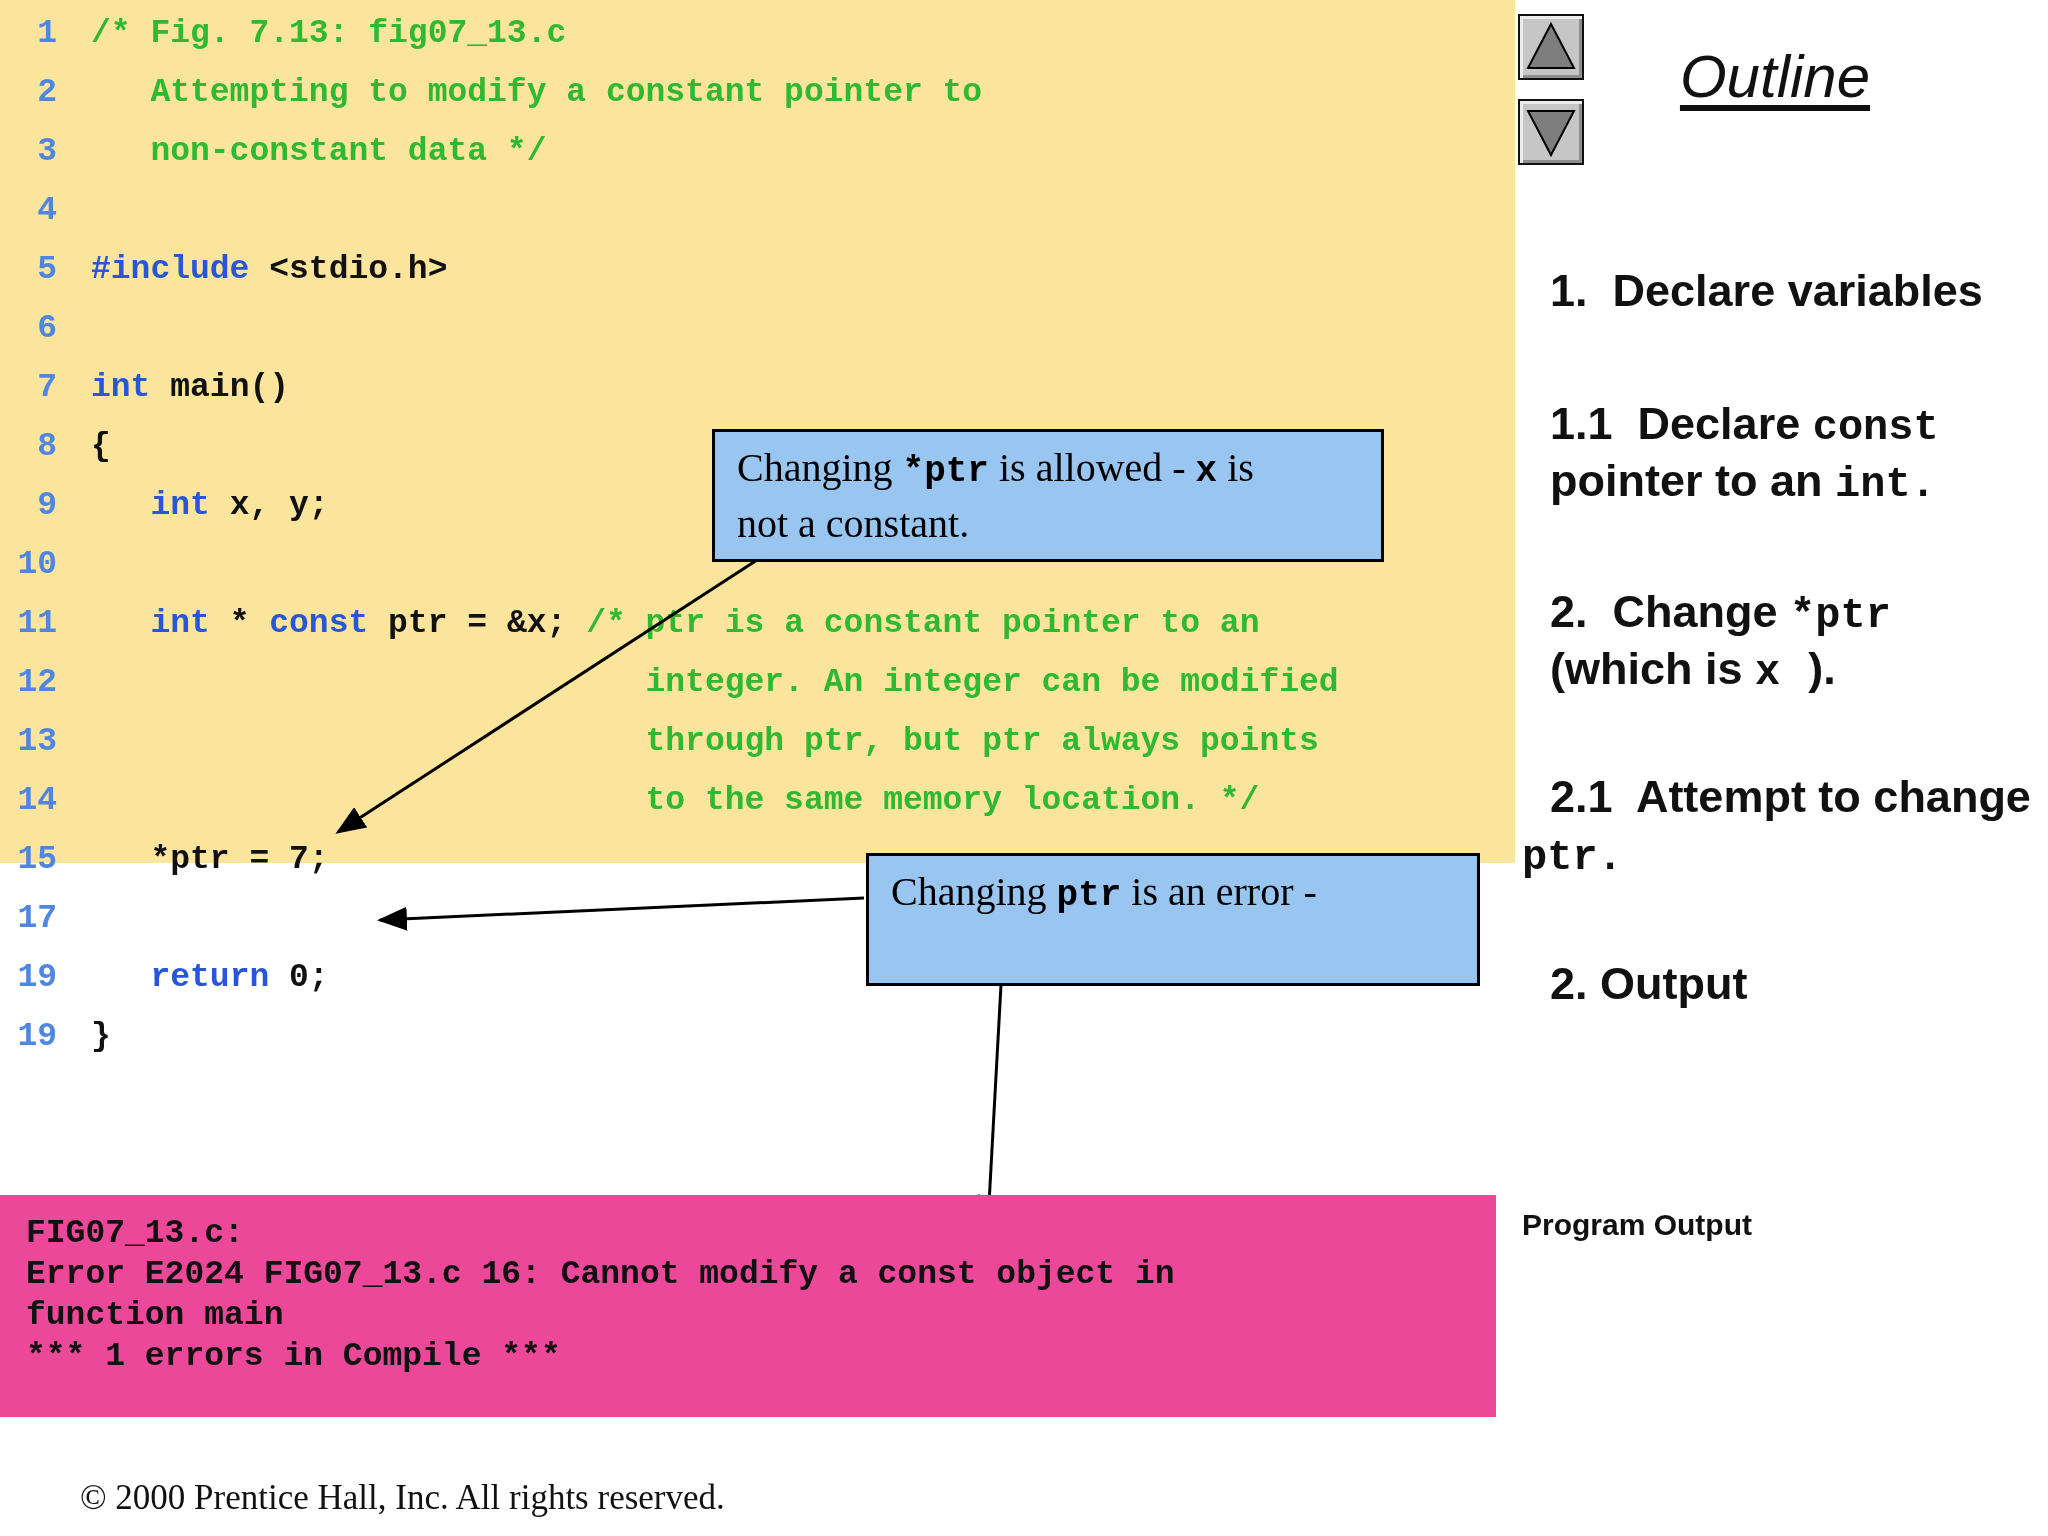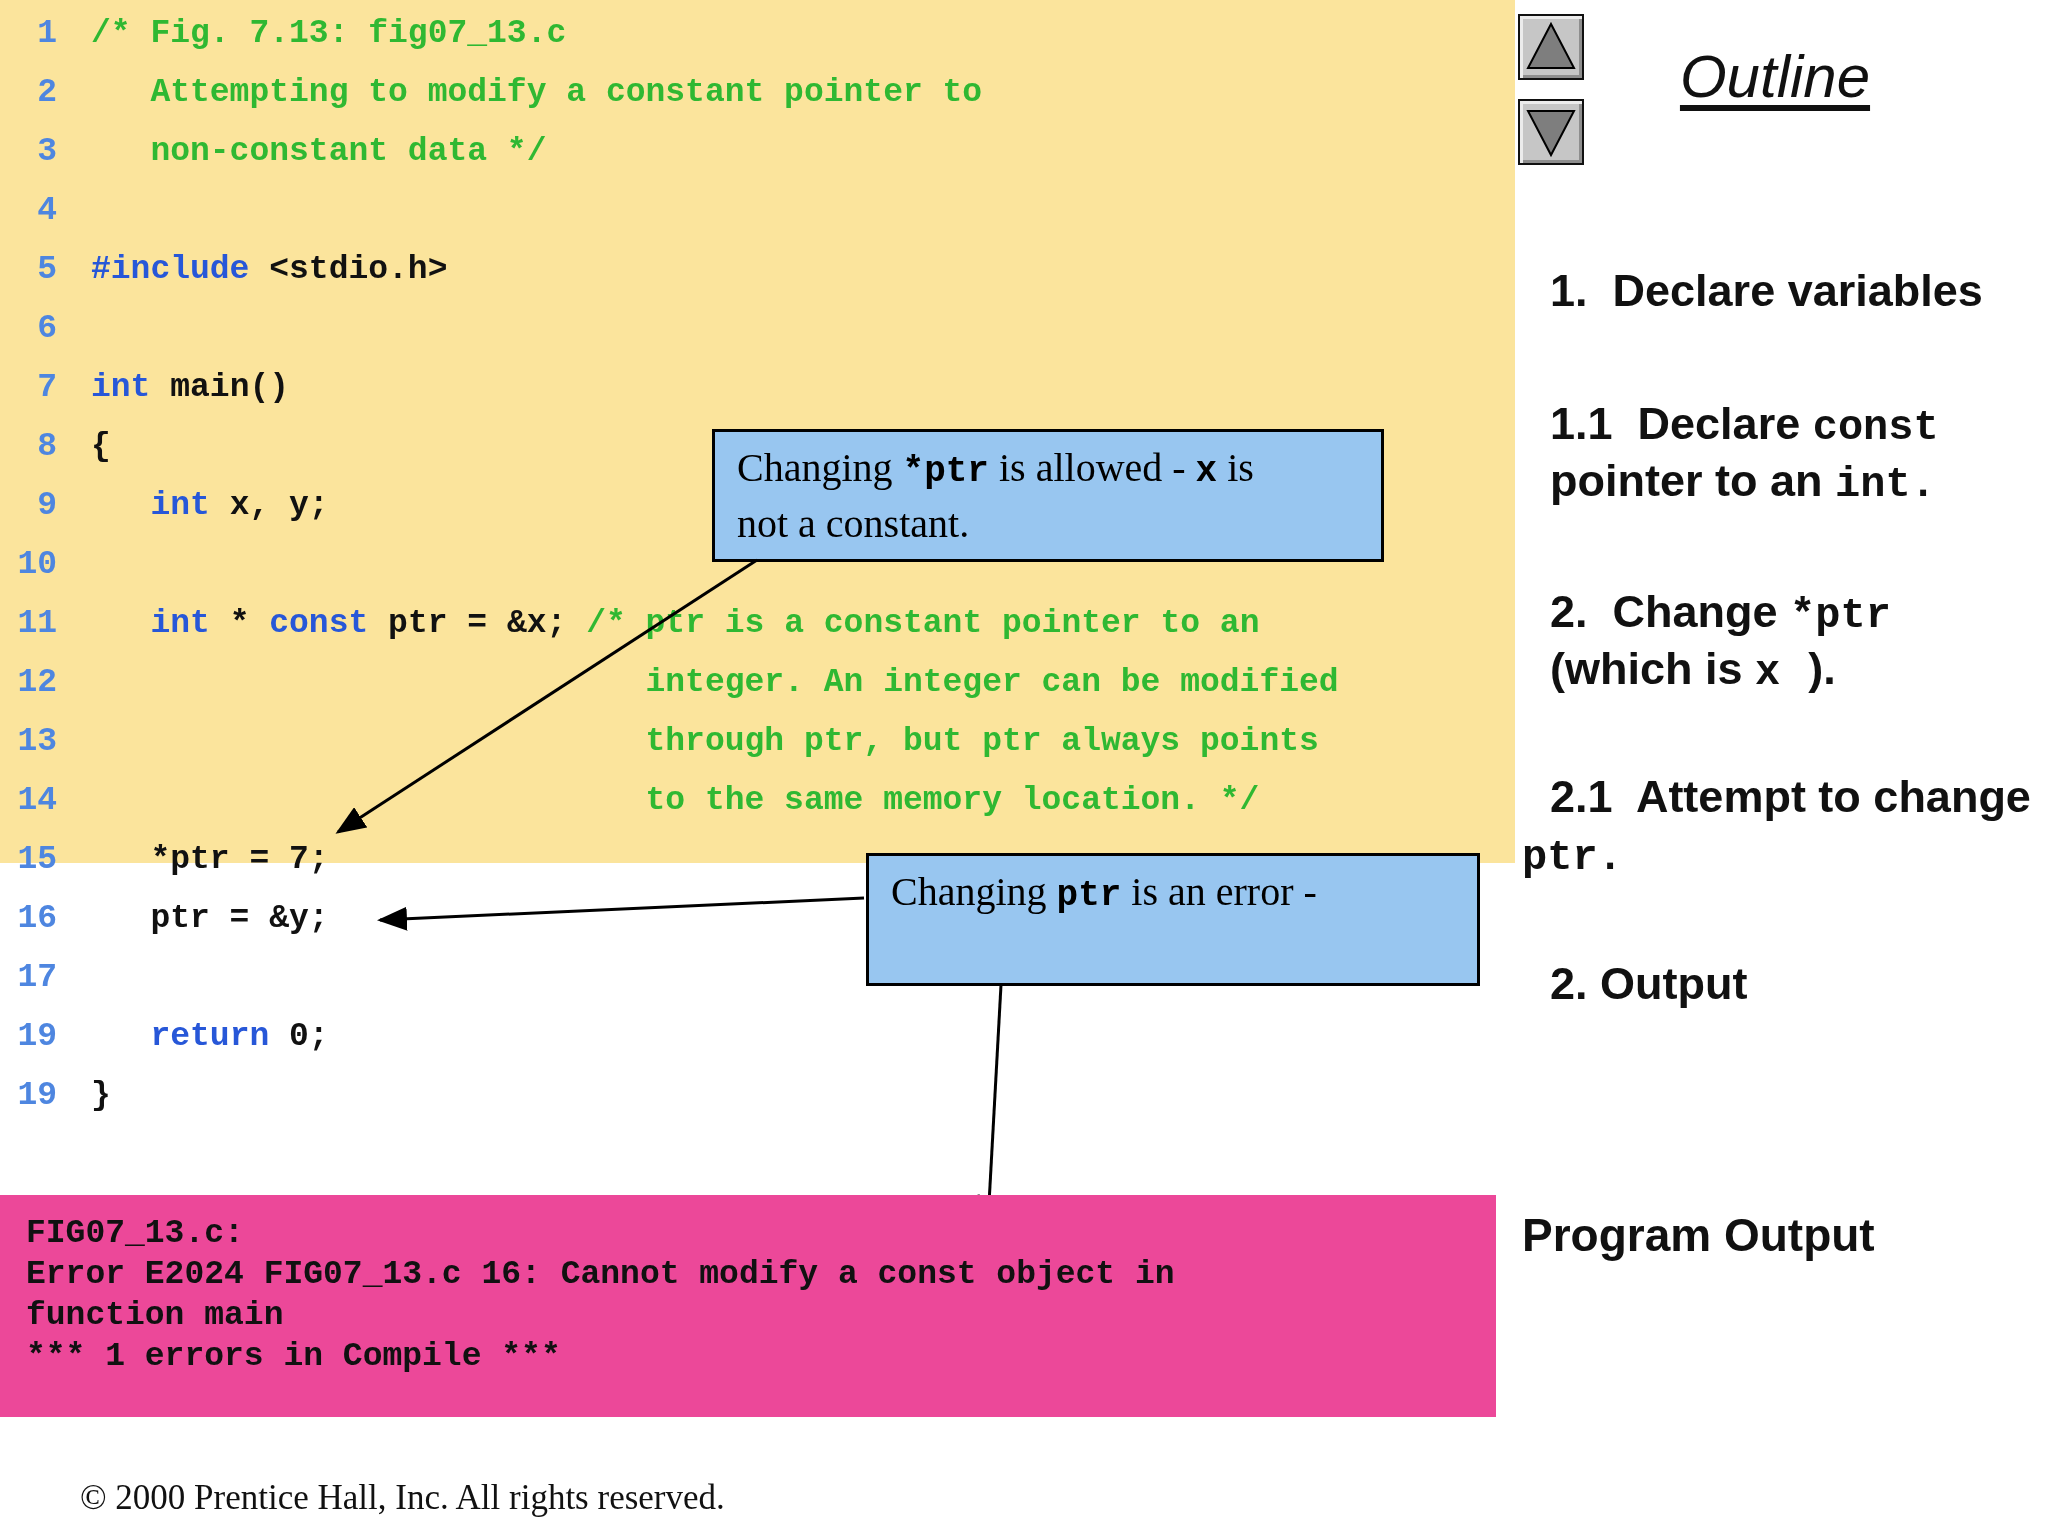--- a/index.html
+++ b/index.html
@@ -49,21 +49,21 @@
                  text-decoration:underline;text-underline-offset:8px;}
   .outline-item{position:absolute;left:1522px;width:522px;font-weight:bold;font-size:45px;color:#111;}
   .outline-item .line{height:57px;line-height:57px;white-space:pre;}
   .outline-item .m{font-family:"Liberation Mono","DejaVu Sans Mono",monospace;font-size:42px;}
   .outline-item .s{font-family:Liberation Sans, sans-serif;margin-left:28px;}
   #outline-item-0{top:262px;}
   #outline-item-1{top:395px;}
   #outline-item-2{top:583px;}
   #outline-item-3{top:768px;}
   #outline-item-4{top:955px;}
-  .output-label{position:absolute;left:1522px;top:1208px;font-weight:bold;font-size:46px;color:#111;}
+  .output-label{position:absolute;left:1522px;top:1208px;font-weight:bold;font-size:30px;color:#111;}
 
   
   .footer{position:absolute;left:80px;top:1478px;font-family:"Liberation Serif",serif;
           font-size:35px;color:#111;}
 </style>
 </head>
 <body>
 
 <div class="slide">
 
@@ -77,21 +77,20 @@
         <div class="code-line"><span class="ln">6</span><span class="ct"></span></div>
         <div class="code-line"><span class="ln">7</span><span class="ct"><span class="k">int</span><span class="p"> main()</span></span></div>
         <div class="code-line"><span class="ln">8</span><span class="ct"><span class="p">{</span></span></div>
         <div class="code-line"><span class="ln">9</span><span class="ct"><span class="p">   </span><span class="k">int</span><span class="p"> x, y;</span></span></div>
         <div class="code-line"><span class="ln">10</span><span class="ct"></span></div>
         <div class="code-line"><span class="ln">11</span><span class="ct"><span class="p">   </span><span class="k">int</span><span class="p"> * </span><span class="k">const</span><span class="p"> ptr = &amp;x; </span><span class="c">/* ptr is a constant pointer to an</span></span></div>
         <div class="code-line"><span class="ln">12</span><span class="ct"><span class="c">                            integer. An integer can be modified</span></span></div>
         <div class="code-line"><span class="ln">13</span><span class="ct"><span class="c">                            through ptr, but ptr always points</span></span></div>
         <div class="code-line"><span class="ln">14</span><span class="ct"><span class="c">                            to the same memory location. */</span></span></div>
         <div class="code-line"><span class="ln">15</span><span class="ct"><span class="p">   *ptr = 7;</span></span></div>
-        <div class="code-line"><span class="ln">16</span><span class="ct"><span class="p">   ptr = &amp;y;</span></span></div>
         <div class="code-line"><span class="ln">17</span><span class="ct"></span></div>
         <div class="code-line"><span class="ln">19</span><span class="ct"><span class="p">   </span><span class="k">return</span><span class="p"> 0;</span></span></div>
         <div class="code-line"><span class="ln">19</span><span class="ct"><span class="p">}</span></span></div>
       </div>
   </div>
 
   <div class="callout" id="callout-0">
       <div class="line"><span class="s">Changing </span><span class="m">*ptr</span><span class="s"> is allowed - </span><span class="m">x</span><span class="s"> is</span></div>
       <div class="line"><span class="s">not a constant.</span></div>
     </div>

